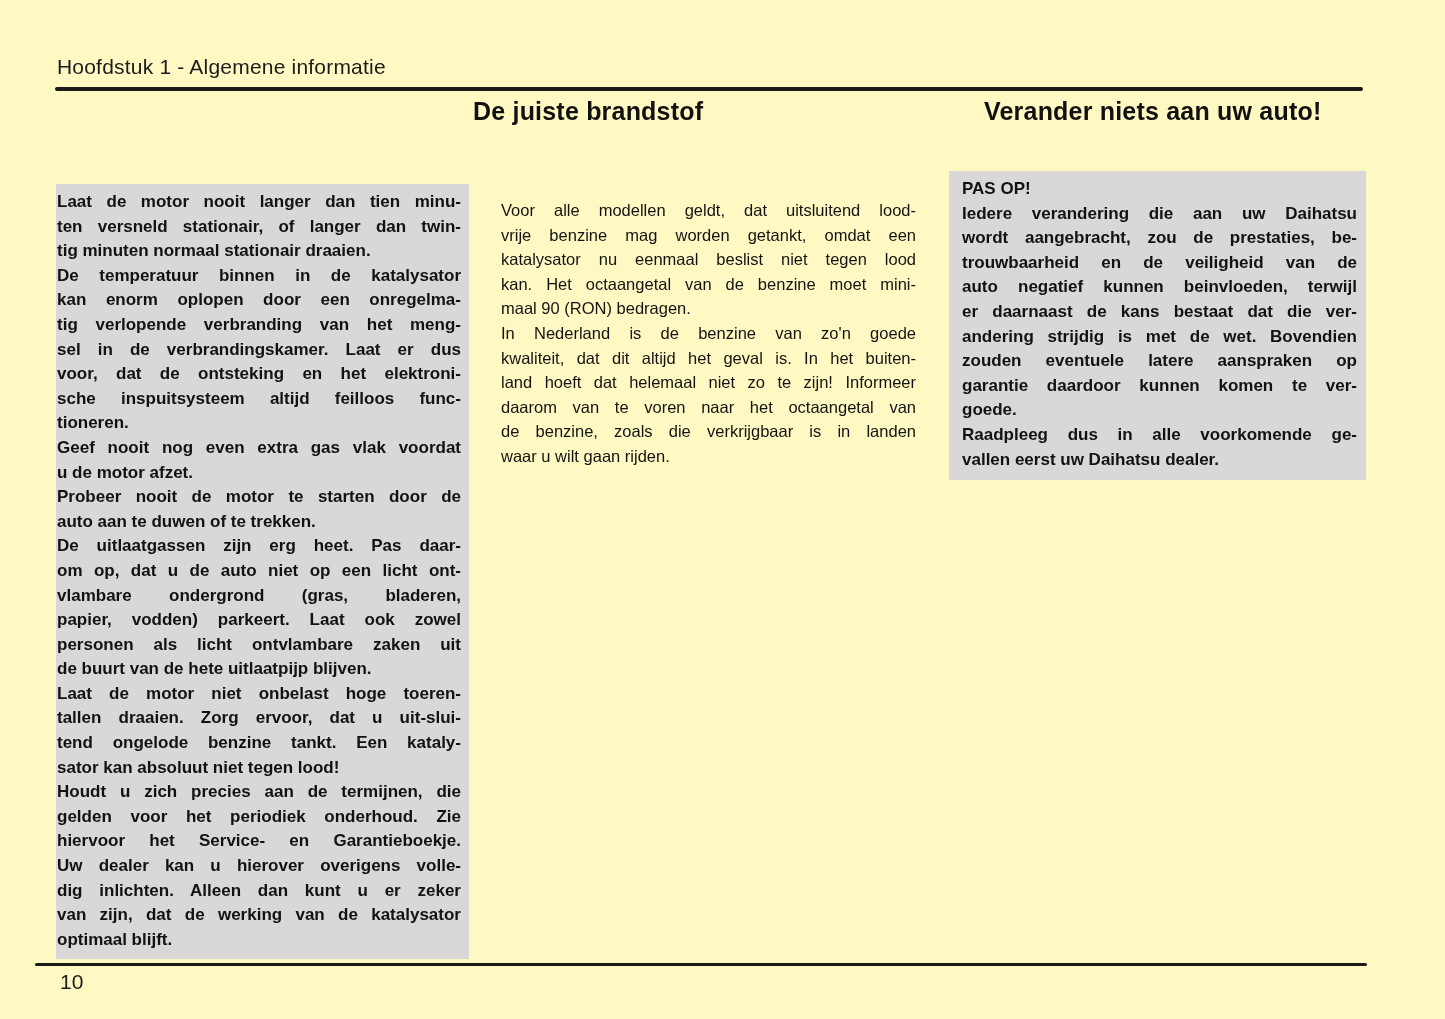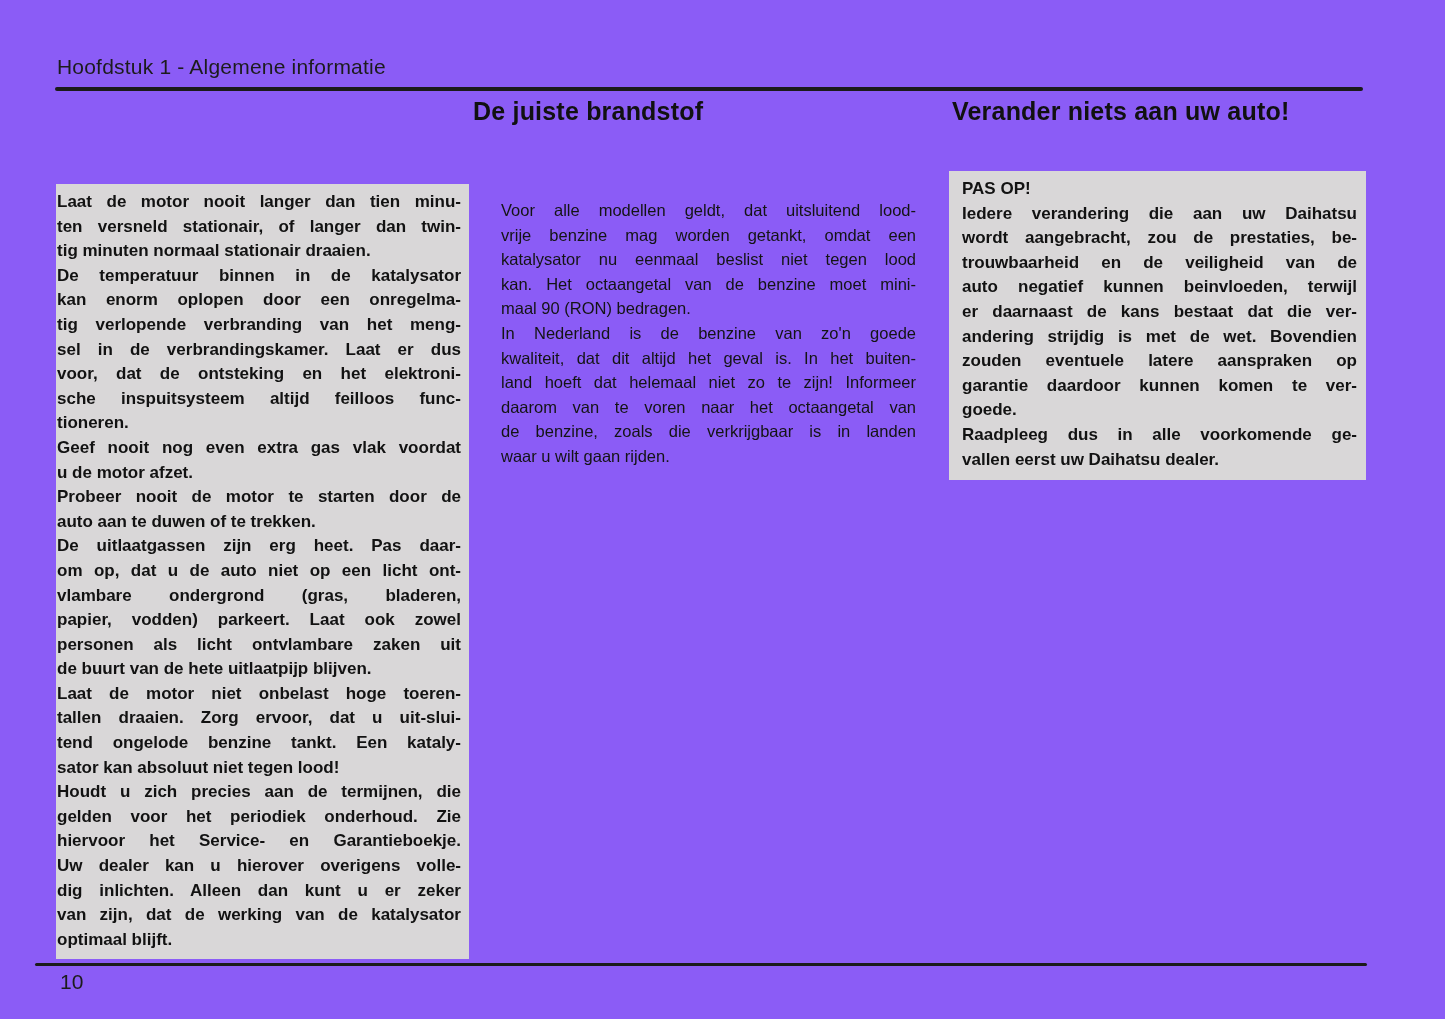--- a/index.html
+++ b/index.html
@@ -1,37 +1,37 @@
 <!DOCTYPE html>
 <html><head>
 <meta charset="utf-8">
 <style>
   html,body{margin:0;padding:0;background:#e9e9e9;}
   .page{
     position:relative;
     width:1445px;height:1019px;
-    background:#8b5cf6;
+    background:#fef9c3;
     overflow:hidden;
     font-family:"Liberation Sans","DejaVu Sans",sans-serif;
     color:#141414;
   }
   .hdr-title{
     position:absolute;left:57px;top:55px;
     font-size:21px;font-weight:400;letter-spacing:.2px;color:#1c1c1c;
   }
   .rule{position:absolute;background:#1b1b1b;border-radius:2px;}
   .rule.top{left:55px;top:87px;width:1308px;height:4px;}
   .rule.bottom{left:35px;top:963px;width:1332px;height:3px;}
   .col-heading{
     position:absolute;top:97px;
     font-size:25px;font-weight:700;color:#111;letter-spacing:.2px;
     white-space:nowrap;
   }
   .col-heading.fuel{left:473px;}
-  .col-heading.modify{left:952px;text-align:right;}
+  .col-heading.modify{left:984px;text-align:right;}
   .gray-block{
     position:absolute;
     background:#d9d7d8;
     box-shadow:0 0 0 1px #d9d7d8;
   }
   .gray-block.left{
     left:57px;top:185px;width:411px;
     padding:5px 7px 6px 0;box-sizing:border-box;
   }
   .gray-block.right{

